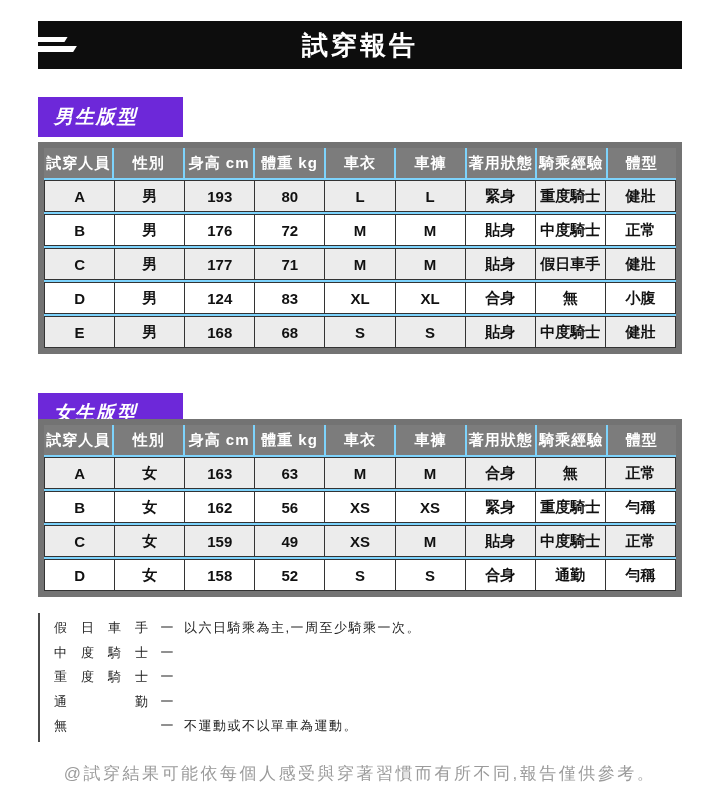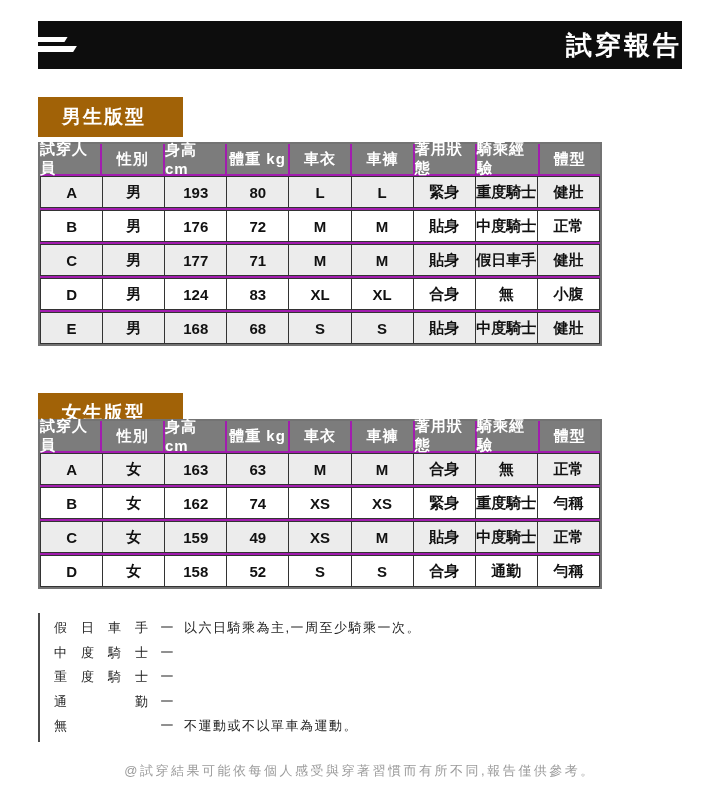--- a/index.html
+++ b/index.html
@@ -9,54 +9,54 @@
     font-family: "Liberation Sans", sans-serif;
     position: relative;
     overflow: hidden;
   }
 
   
   .banner {
     position: absolute; left: 38px; top: 21px;
     width: 644px; height: 48px;
     background: #0d0d0d;
-    display: flex; align-items: center; justify-content: flex-end;
+    display: flex; align-items: center; justify-content: center;
     overflow: hidden;
   }
   .banner-title {
     color: #ffffff; font-size: 26px; font-weight: bold;
     letter-spacing: 3px;
   }
   .logo { position: absolute; left: 0; top: 0; width: 100px; height: 48px; }
   .logo .bar1 {
     position: absolute; left: -8px; top: 16px; width: 36px; height: 5px;
     background: #ffffff; transform: skewX(-32deg);
   }
   .logo .bar2 {
     position: absolute; left: -8px; top: 25px; width: 45px; height: 6px;
     background: #ffffff; transform: skewX(-32deg);
   }
 
   
   .section-label {
     position: absolute; left: 38px;
     width: 145px; height: 40px; box-sizing: border-box;
-    background: #a16207; color: #ffffff;
+    background: #6d28d9; color: #ffffff;
     font-size: 19px; font-weight: bold; letter-spacing: 2px;
-    display: flex; align-items: center; padding-left: 24px;
+    display: flex; align-items: center; padding-left: 16px; font-style: italic;
   }
   #label-men { top: 97px; }
   #label-women { top: 393px; }
 
   
   .tbl {
     position: absolute; left: 38px;
-    width: 564px; box-sizing: border-box;
-    border: 2px solid #737373;
-    background: #a21caf;
+    width: 644px; box-sizing: border-box;
+    border: 6px solid #737373;
+    background: #7dd3fc;
   }
   #tbl-men { top: 142px; }
   #tbl-women { top: 419px; }
   .tr { display: flex; }
   .tr.head { height: 30px; gap: 2px; }
   .tr.head .td { background: #7c7c7c; color: #ffffff; font-size: 15px; letter-spacing: 1px; }
   .tr.body {
     height: 32px; box-sizing: border-box;
     margin-top: 2px;
     border: 1px solid #333333;
@@ -87,21 +87,21 @@
     letter-spacing: 2px;
     text-align: justify; text-align-last: justify;
   }
   .legend-dash { width: 34px; text-align: center; }
   .legend-desc { letter-spacing: 1.5px; }
 
   
   .footer {
     position: absolute; left: 0; top: 762px; width: 720px;
     text-align: center;
-    font-size: 13px; color: #9b9b9b; letter-spacing: 2.5px;
+    font-size: 17px; color: #9b9b9b; letter-spacing: 2.5px;
   }
 </style>
 </head>
 <body>
 
 <div class="banner">
   <div class="logo">
     <div class="bar1"></div>
     <div class="bar2"></div>
   </div>
@@ -199,21 +199,21 @@
       <div class="td">M</div>
       <div class="td">M</div>
       <div class="td">合身</div>
       <div class="td">無</div>
       <div class="td">正常</div>
     </div>
     <div class="tr body even">
       <div class="td">B</div>
       <div class="td">女</div>
       <div class="td">162</div>
-      <div class="td">74</div>
+      <div class="td">56</div>
       <div class="td">XS</div>
       <div class="td">XS</div>
       <div class="td">緊身</div>
       <div class="td">重度騎士</div>
       <div class="td">勻稱</div>
     </div>
     <div class="tr body odd">
       <div class="td">C</div>
       <div class="td">女</div>
       <div class="td">159</div>

